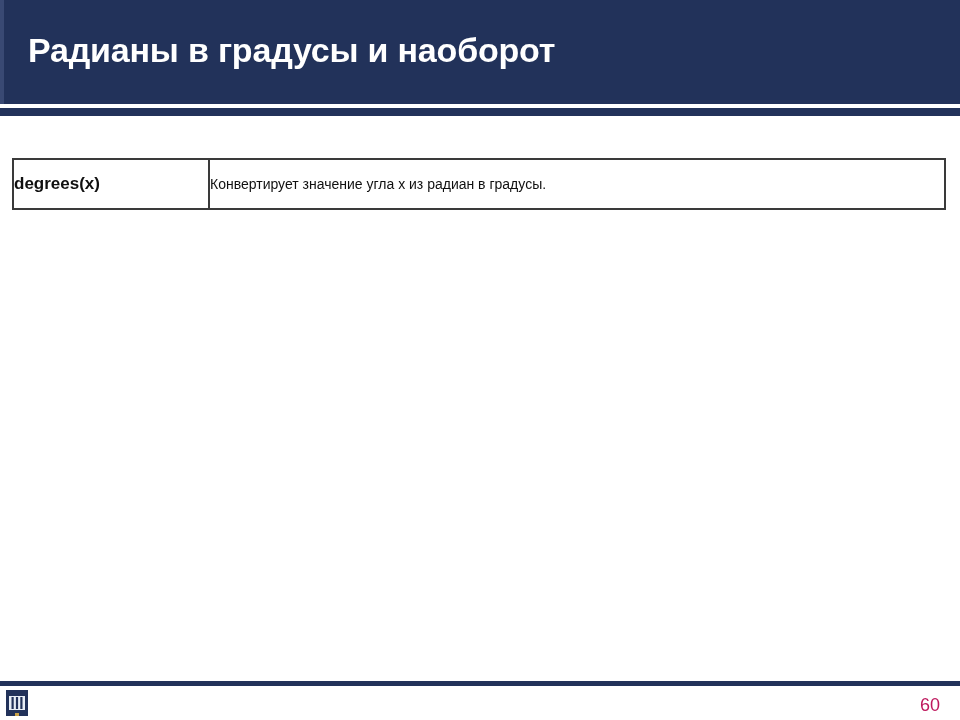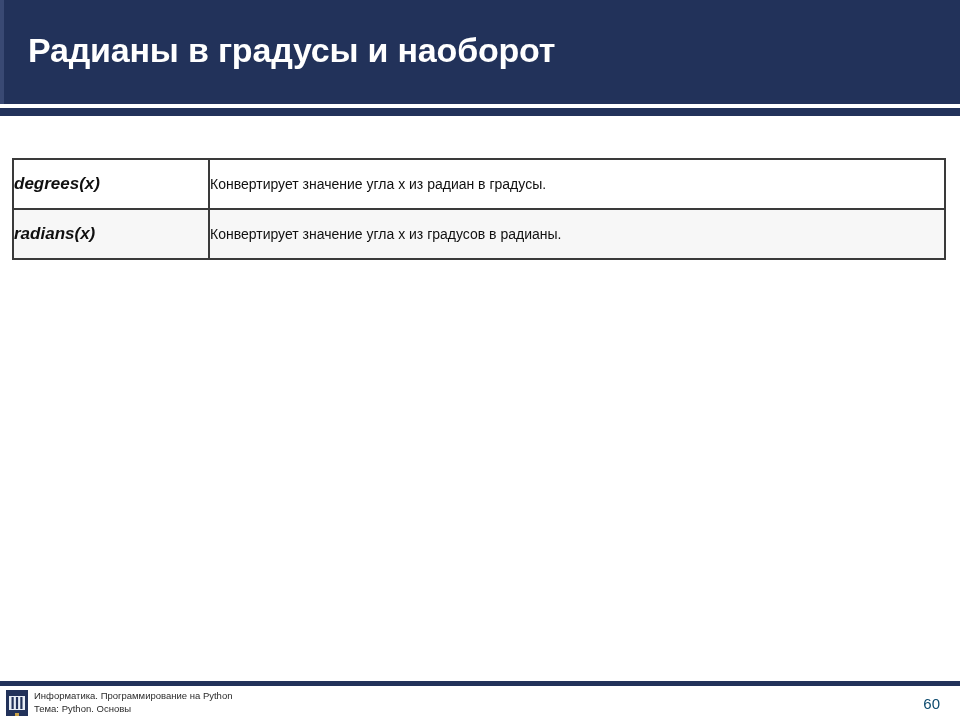--- a/index.html
+++ b/index.html
@@ -87,21 +87,20 @@
     height: 50px;
     box-sizing: border-box;
   }
   td.col-fn {
     width: 196px;
     padding: 0 0 0 16px;
     font-size: 17px;
     font-weight: bold;
     color: #101010;
     white-space: nowrap;
-    font-style: italic;
   }
   td.col-desc {
     padding: 0 0 0 14px;
     font-size: 14px;
     font-weight: normal;
     color: #101010;
   }
   tr.row-odd td { background: #ffffff; }
   tr.row-even td { background: #f7f7f7; }
 
@@ -136,65 +135,57 @@
     font-size: 9.5px;
     line-height: 12.5px;
     color: #2b2b2b;
     white-space: nowrap;
   }
   .footer-text .line2 { display: block; }
   .page-number {
     position: absolute;
     right: 20px;
     top: 9px;
-    font-size: 15px;
-    color: #0c4a6e;
+    font-size: 18px;
+    color: #be185d;
   }
 </style>
 </head>
 <body>
 
 <div class="slide">
 
   <div class="title-bar">
     <div class="title-bar-edge"></div>
     <div class="slide-title">Радианы в градусы и наоборот</div>
   </div>
   <div class="title-underbar"></div>
 
   <div class="table-wrap">
     <table class="fn-table">
       <tbody>
         <tr class="row-odd">
           <td class="col-fn">degrees(x)</td>
           <td class="col-desc">Конвертирует значение угла x из радиан в градусы.</td>
         </tr>
-        <tr class="row-even">
-          <td class="col-fn">radians(x)</td>
-          <td class="col-desc">Конвертирует значение угла x из градусов в радианы.</td>
-        </tr>
       </tbody>
     </table>
   </div>
 
   <div class="footer-rule"></div>
   <div class="footer">
 
     <svg class="footer-logo" viewBox="0 0 22 26" xmlns="http://www.w3.org/2000/svg">
       <rect x="0" y="0" width="22" height="26" fill="#22325a"></rect>
       <rect x="3" y="3" width="16" height="20" fill="#e8eef6"></rect>
       <rect x="3" y="3" width="16" height="3" fill="#22325a"></rect>
       <rect x="3" y="20" width="16" height="3" fill="#22325a"></rect>
       <rect x="5.5" y="7" width="2.2" height="12" fill="#22325a"></rect>
       <rect x="9.9" y="7" width="2.2" height="12" fill="#22325a"></rect>
       <rect x="14.3" y="7" width="2.2" height="12" fill="#22325a"></rect>
       <rect x="9" y="23" width="4" height="3" fill="#c8a24a"></rect>
     </svg>
 
-    <div class="footer-text">
-      <span>Информатика. Программирование на Python</span>
-      <span class="line2">Тема: Python. Основы</span>
-    </div>
 
     <div class="page-number">60</div>
   </div>
 
 </div>
 
 </body></html>

